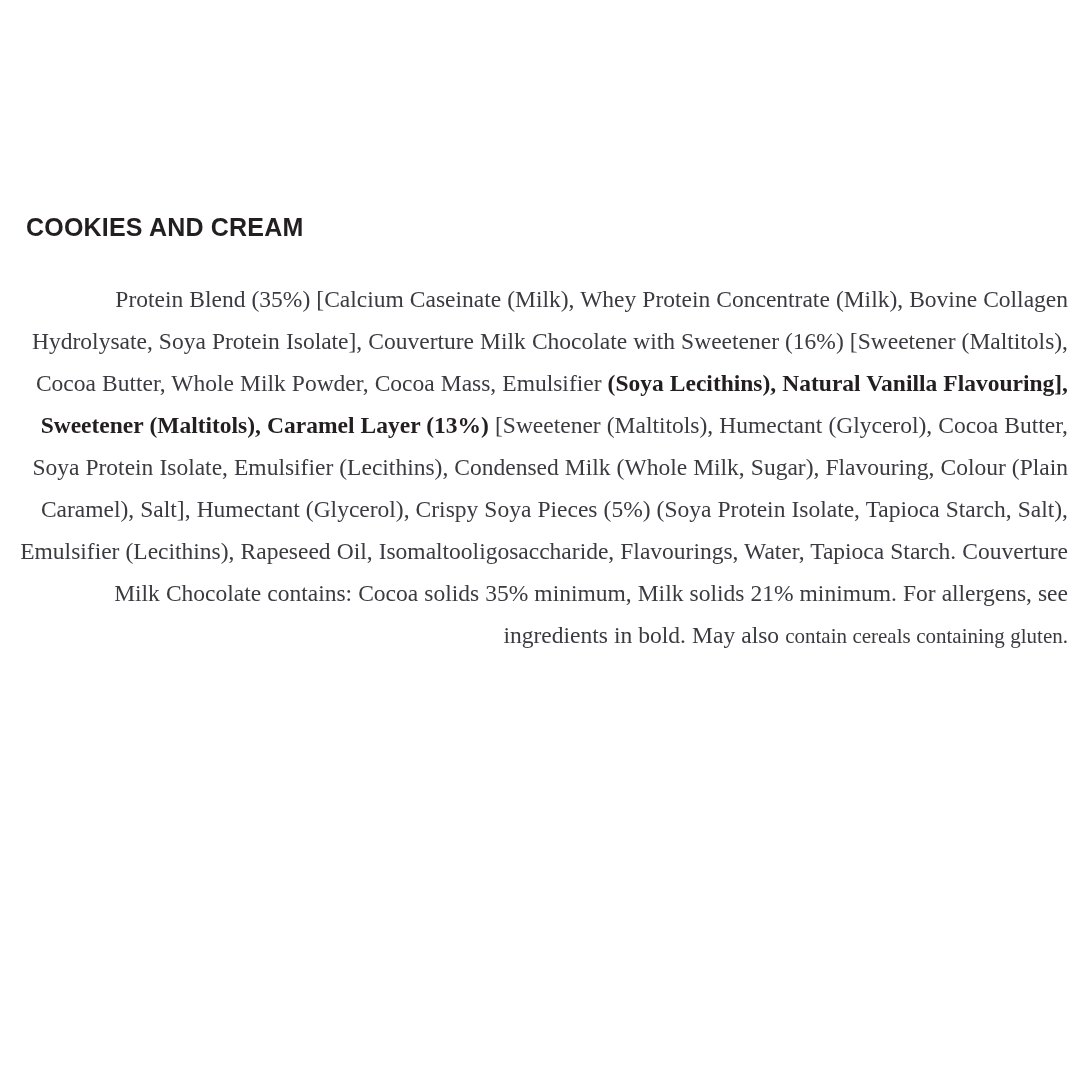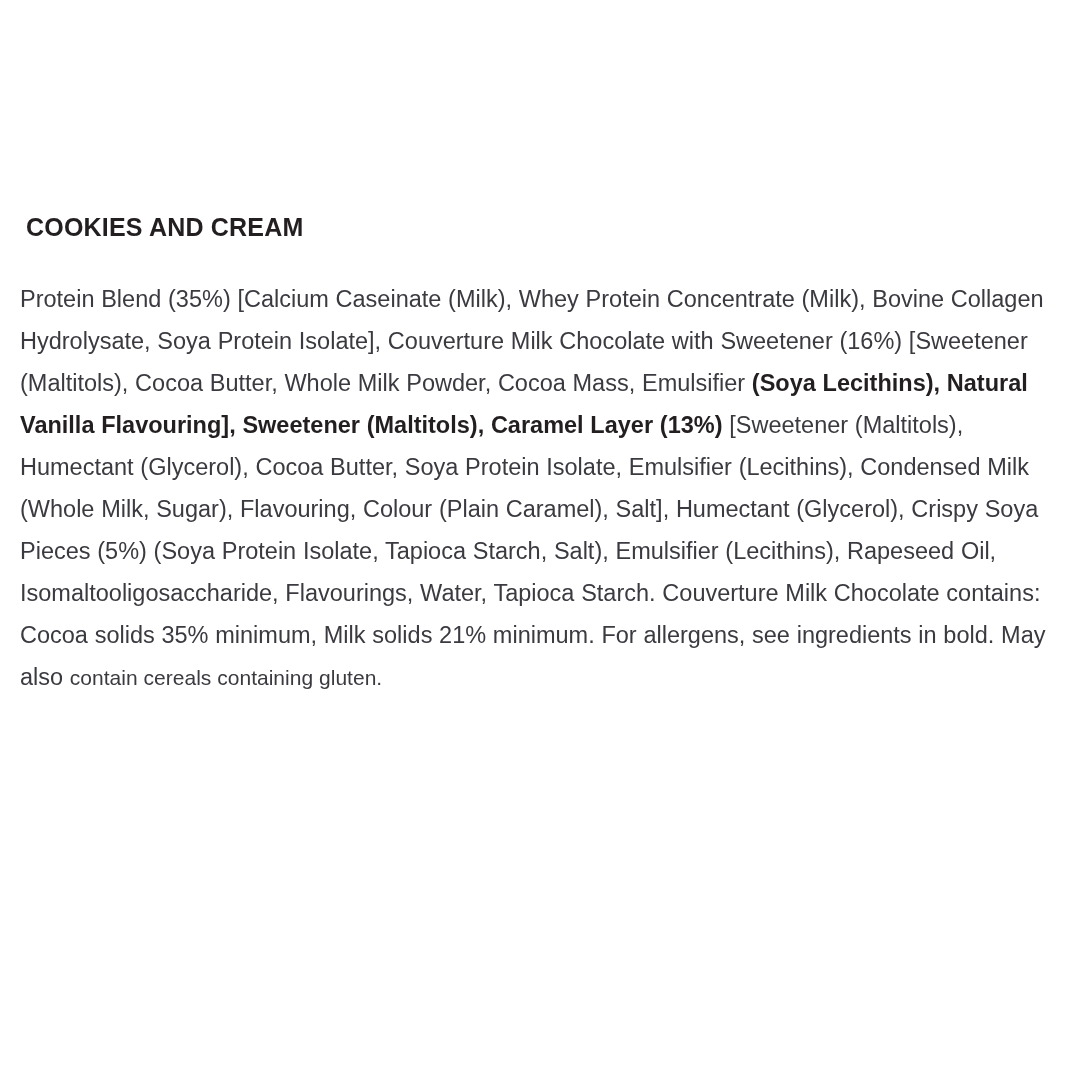--- a/index.html
+++ b/index.html
@@ -34,22 +34,23 @@
     color: #231f20;
     margin: 0 0 36px 6px;
     line-height: 1.2;
   }
   .ingredients {
     font-size: 23.5px;
     line-height: 42px;
     color: #3a3a40;
     font-weight: 400;
     margin: 0;
-    text-align: left;
+    text-align: right;
     word-spacing: 0.2px;
+    font-family: Liberation Serif, serif;
   }
   .ingredients .bold {
     font-weight: bold;
     color: #231f20;
   }
   .ingredients .small {
     font-size: 21px;
   }
 </style>
 </head>

